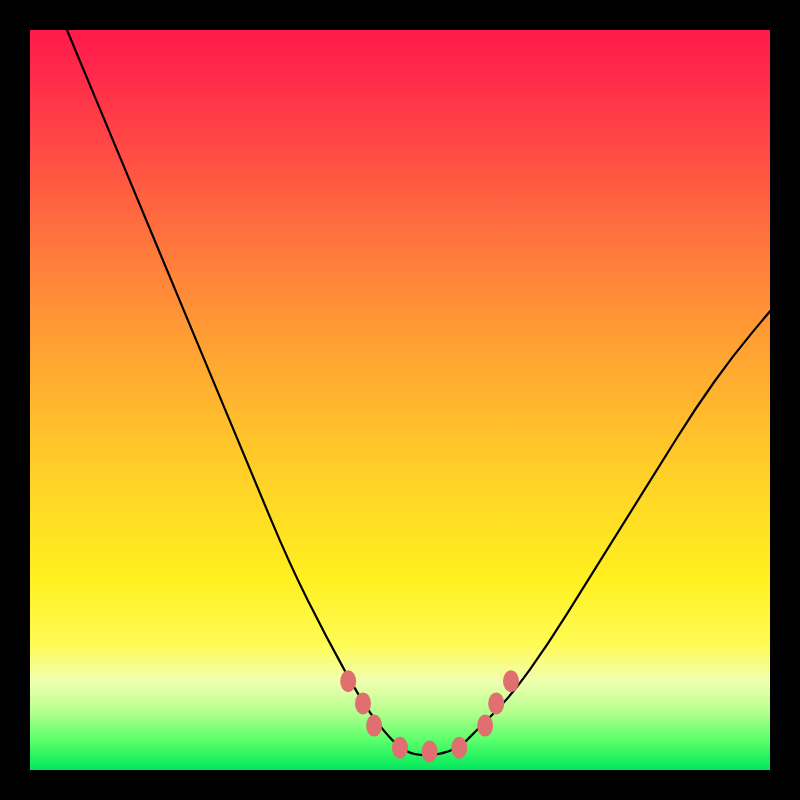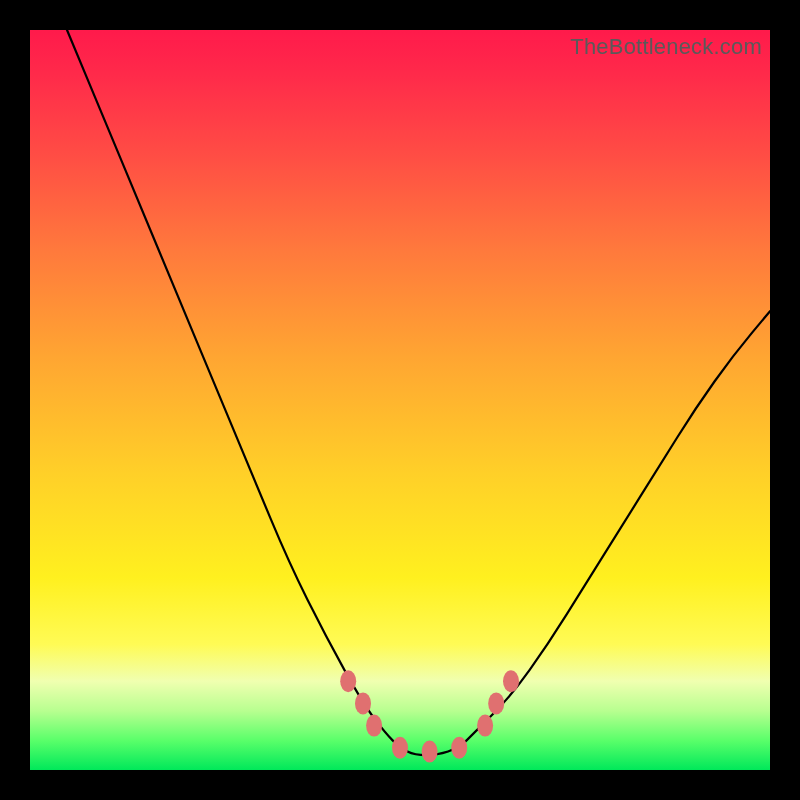--- a/index.html
+++ b/index.html
@@ -67,21 +67,20 @@
   .marker {
     fill: #e07070;
     stroke: none;
   }
 </style>
 </head>
 <body>
 
 <div class="frame">
   <div class="plot-area">
-    <div class="watermark">TheBottleneck.com</div>
     <svg class="curve" viewBox="0 0 740 740" preserveAspectRatio="none">
       <path id="curve-path" class="curve-path" d="M 37.0 0.0 Q 37.0 0.0 55.5 44.4 Q 74.0 88.8 92.5 133.2 Q 111.0 177.6 129.5 222.0 Q 148.0 266.4 166.5 310.8 Q 185.0 355.2 203.5 399.6 Q 222.0 444.0 240.5 488.4 Q 259.0 532.8 277.5 569.8 Q 296.0 606.8 314.5 640.1 Q 333.0 673.4 344.1 688.2 Q 355.2 703.0 362.6 710.4 Q 370.0 717.8 377.4 721.5 Q 384.8 725.2 395.9 725.2 Q 407.0 725.2 418.1 721.5 Q 429.2 717.8 436.6 710.4 Q 444.0 703.0 462.5 684.5 Q 481.0 666.0 499.5 640.1 Q 518.0 614.2 536.5 584.6 Q 555.0 555.0 573.5 525.4 Q 592.0 495.8 610.5 466.2 Q 629.0 436.6 647.5 407.0 Q 666.0 377.4 684.5 351.5 Q 703.0 325.6 721.5 303.4 T 740.0 281.2"></path>
       <g id="markers-group">
           <ellipse cx="318.2" cy="651.2" rx="8" ry="11" class="marker"></ellipse>
           <ellipse cx="333.0" cy="673.4" rx="8" ry="11" class="marker"></ellipse>
           <ellipse cx="344.1" cy="695.6" rx="8" ry="11" class="marker"></ellipse>
           <ellipse cx="370.0" cy="717.8" rx="8" ry="11" class="marker"></ellipse>
           <ellipse cx="399.6" cy="721.5" rx="8" ry="11" class="marker"></ellipse>
           <ellipse cx="429.2" cy="717.8" rx="8" ry="11" class="marker"></ellipse>
           <ellipse cx="455.1" cy="695.6" rx="8" ry="11" class="marker"></ellipse>

